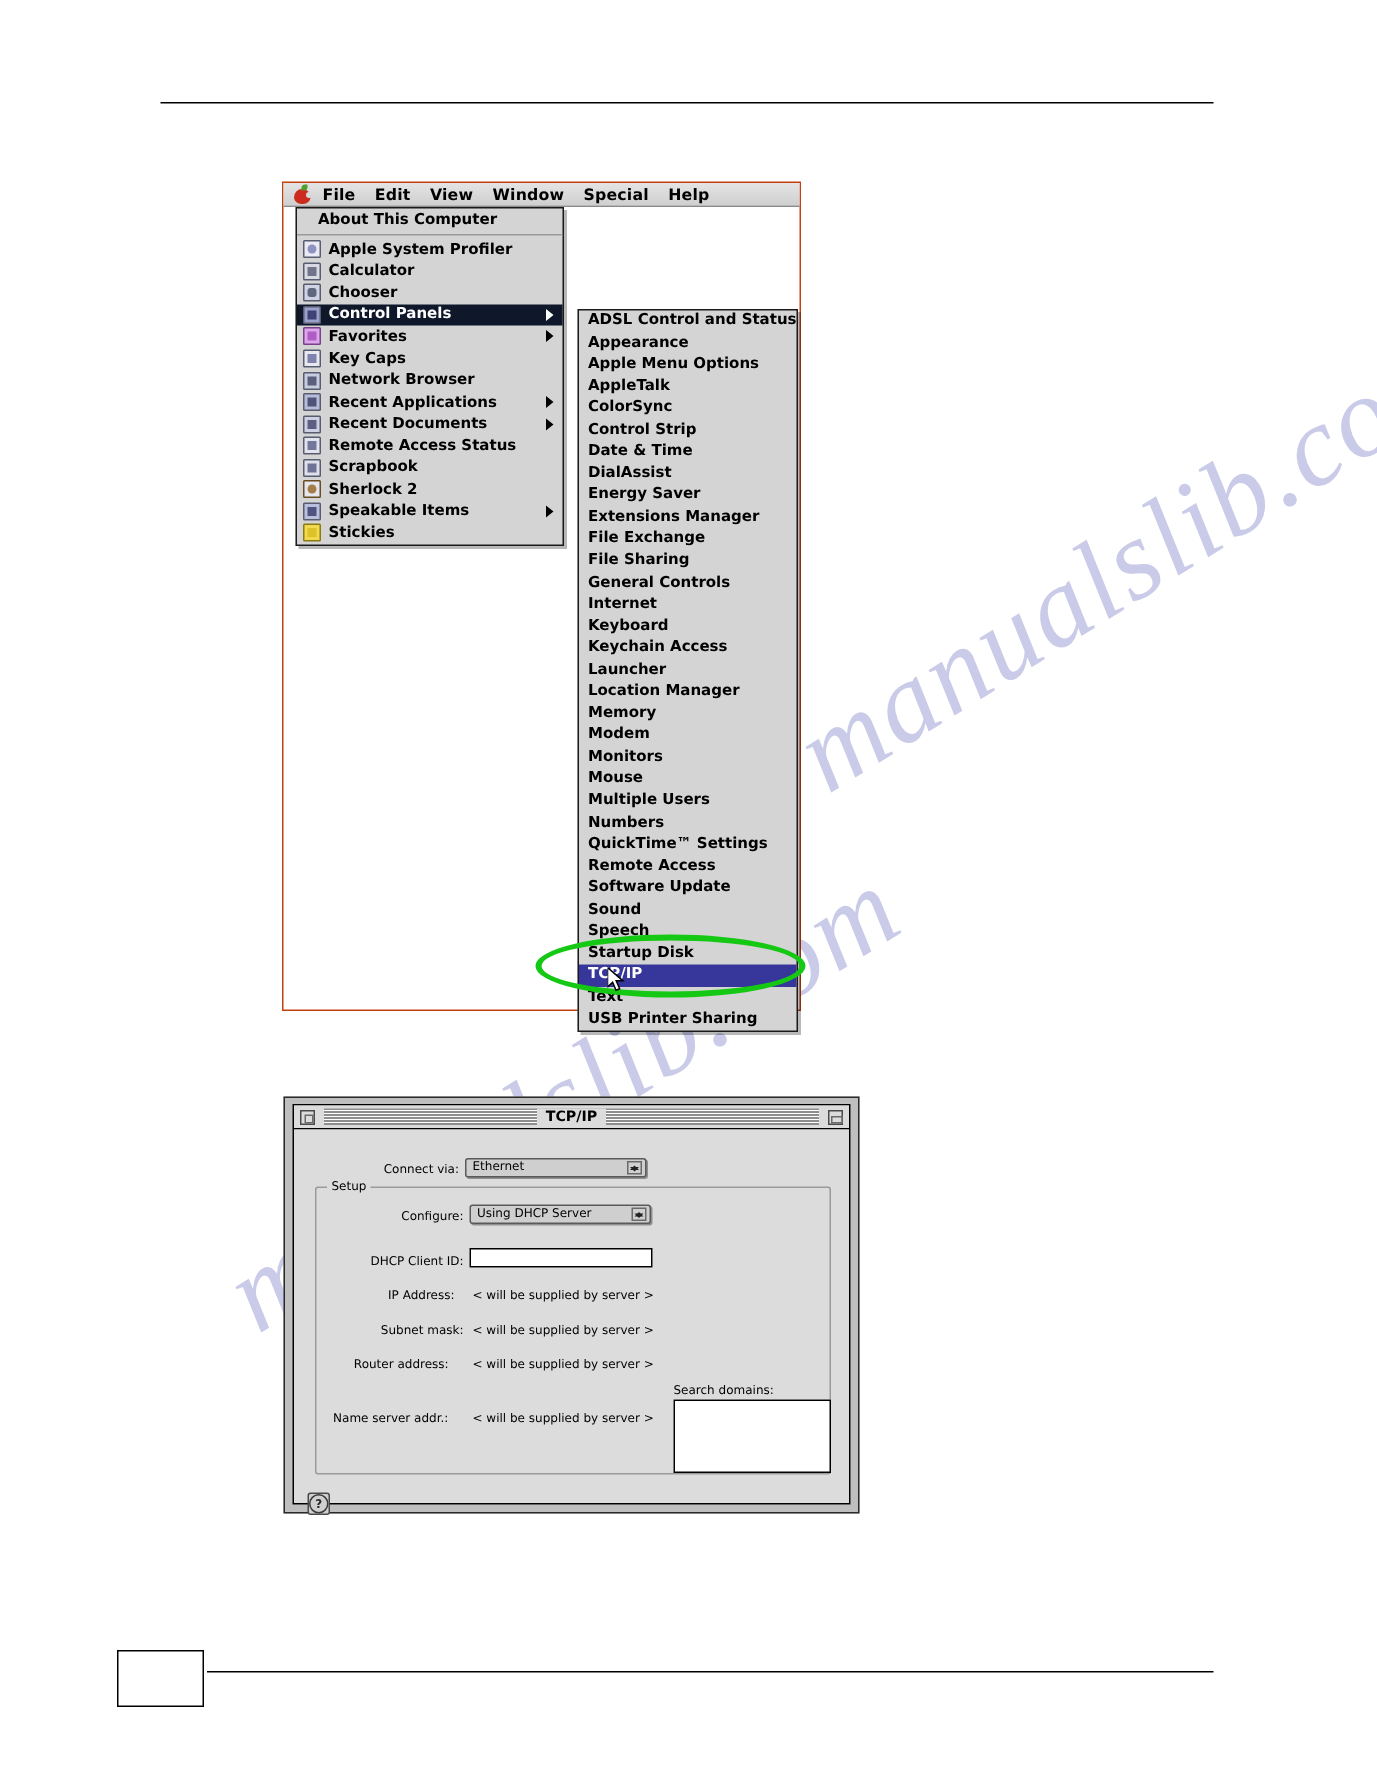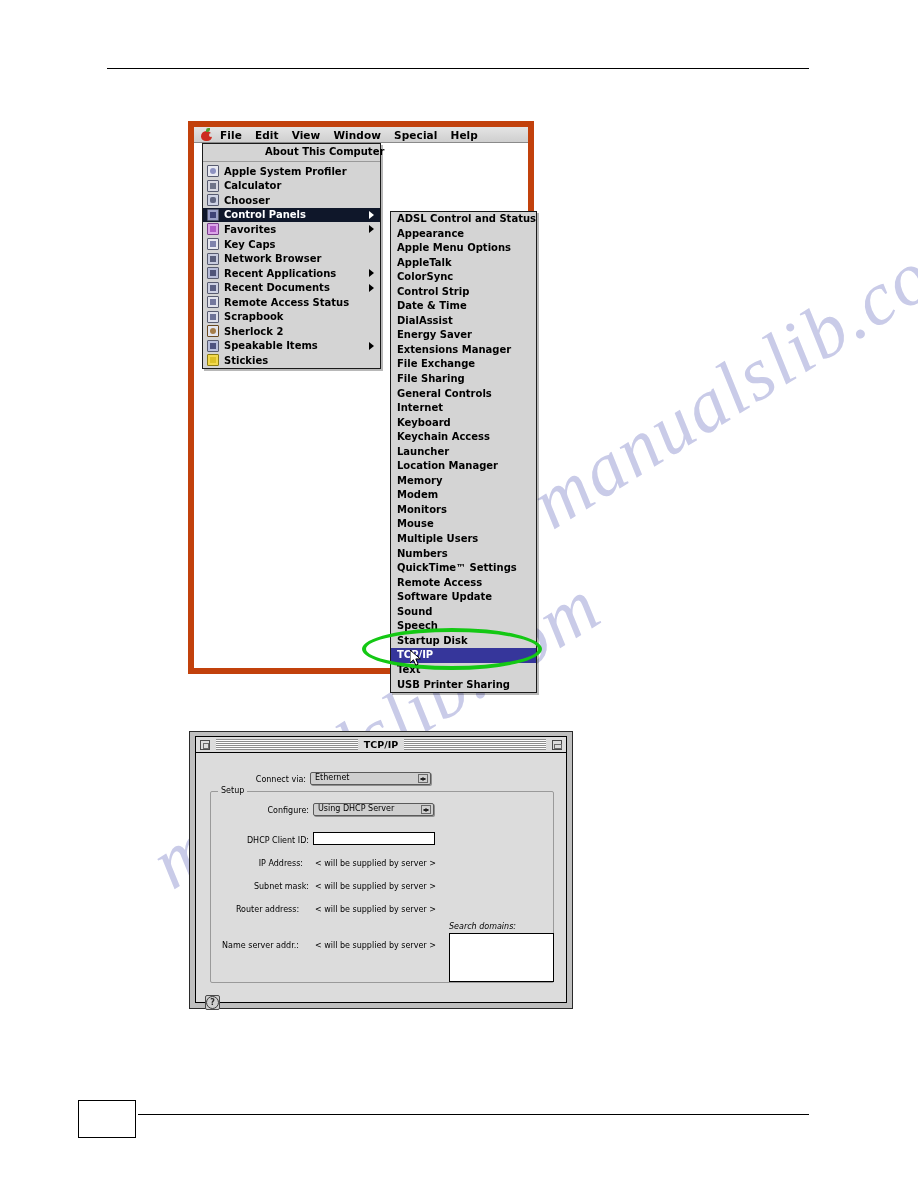--- a/index.html
+++ b/index.html
@@ -75,21 +75,21 @@
   }
 
   
   #mac-shot {
     position: absolute;
     left: 188px;
     top: 121px;
     width: 346px;
     height: 553px;
     background: #ffffff;
-    border: 6px solid #c2410c;
+    border: 1px solid #c2410c;
     box-sizing: border-box;
     z-index: 2;
     font-family: "DejaVu Sans", sans-serif;
   }
 
   .menubar {
     position: absolute;
     left: 0; top: 0;
     width: 100%;
     height: 16px;
@@ -155,21 +155,20 @@
     box-sizing: border-box;
     position: relative;
     font-size: 10px;
     font-weight: bold;
     color: #000;
     white-space: nowrap;
   }
   .am-row.header {
     padding-left: 14px;
     height: 15px;
-    margin-left: 48px;
   }
   .am-sep {
     height: 5px;
     display: flex;
     align-items: center;
   }
   .am-sep::after {
     content: "";
     display: block;
     width: 100%;
@@ -653,21 +652,21 @@
 
       <div class="fld-label" style="left:38px; top:129px; width:75px;">Subnet mask:</div>
       <div class="fld-value" style="left:119px; top:129px;">&lt; will be supplied by server &gt;</div>
 
       <div class="fld-label" style="left:30px; top:152px; width:83px;text-align:center;">Router address:</div>
       <div class="fld-value" style="left:119px; top:152px;">&lt; will be supplied by server &gt;</div>
 
       <div class="fld-label" style="left:16px; top:188px; width:97px;text-align:center;">Name server addr.:</div>
       <div class="fld-value" style="left:119px; top:188px;">&lt; will be supplied by server &gt;</div>
 
-      <div class="fld-label" style="left:253px; top:169px; text-align:left;font-style:italic;">Search domains:</div>
+      <div class="fld-label" style="left:253px; top:169px; text-align:left;">Search domains:</div>
       <div class="textfield-tall" style="left:253px; top:180px; width:105px; height:49px;"></div>
 
       <div class="help-btn" style="left:9px; top:242px;">
         <span class="qmark">?</span>
       </div>
 
     </div>
   </div>
 </div>
 

